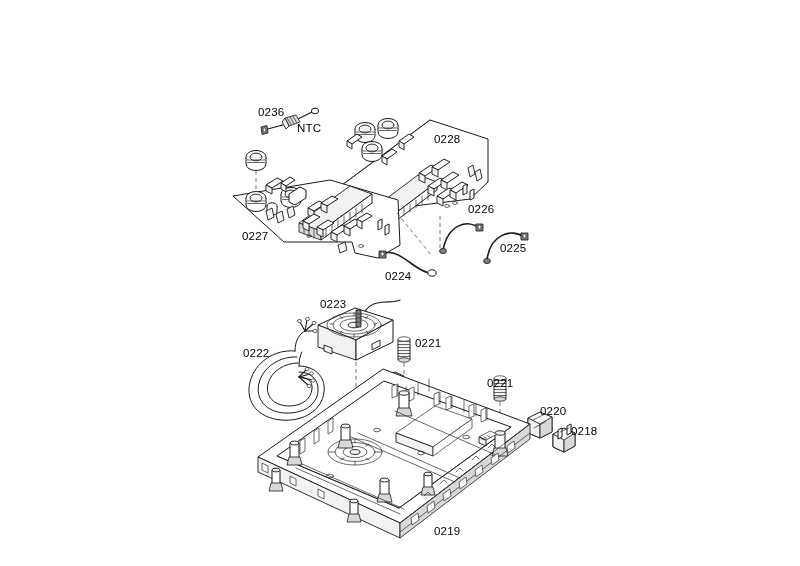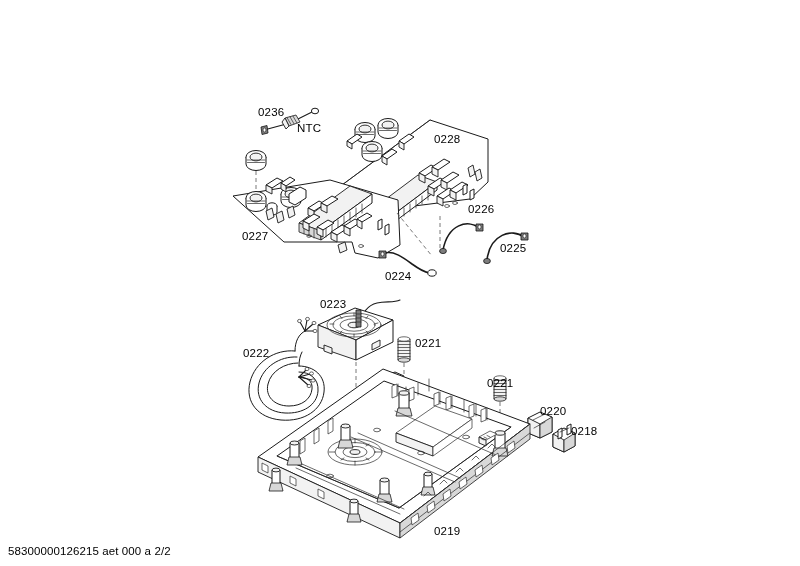--- a/index.html
+++ b/index.html
@@ -529,15 +529,14 @@
     <text class="label" x="320" y="308">0223</text>
     <text class="label" x="243" y="357">0222</text>
     <text class="label" x="415" y="347">0221</text>
     <text class="label" x="487" y="387">0221</text>
     <text class="label" x="540" y="415">0220</text>
     <text class="label" x="571" y="435">0218</text>
     <text class="label" x="434" y="535">0219</text>
 
   </svg>
 
-  <div class="footer-text">58300000126215 aet 000 a 2/2</div>
 
 </div>
 
 </body></html>

